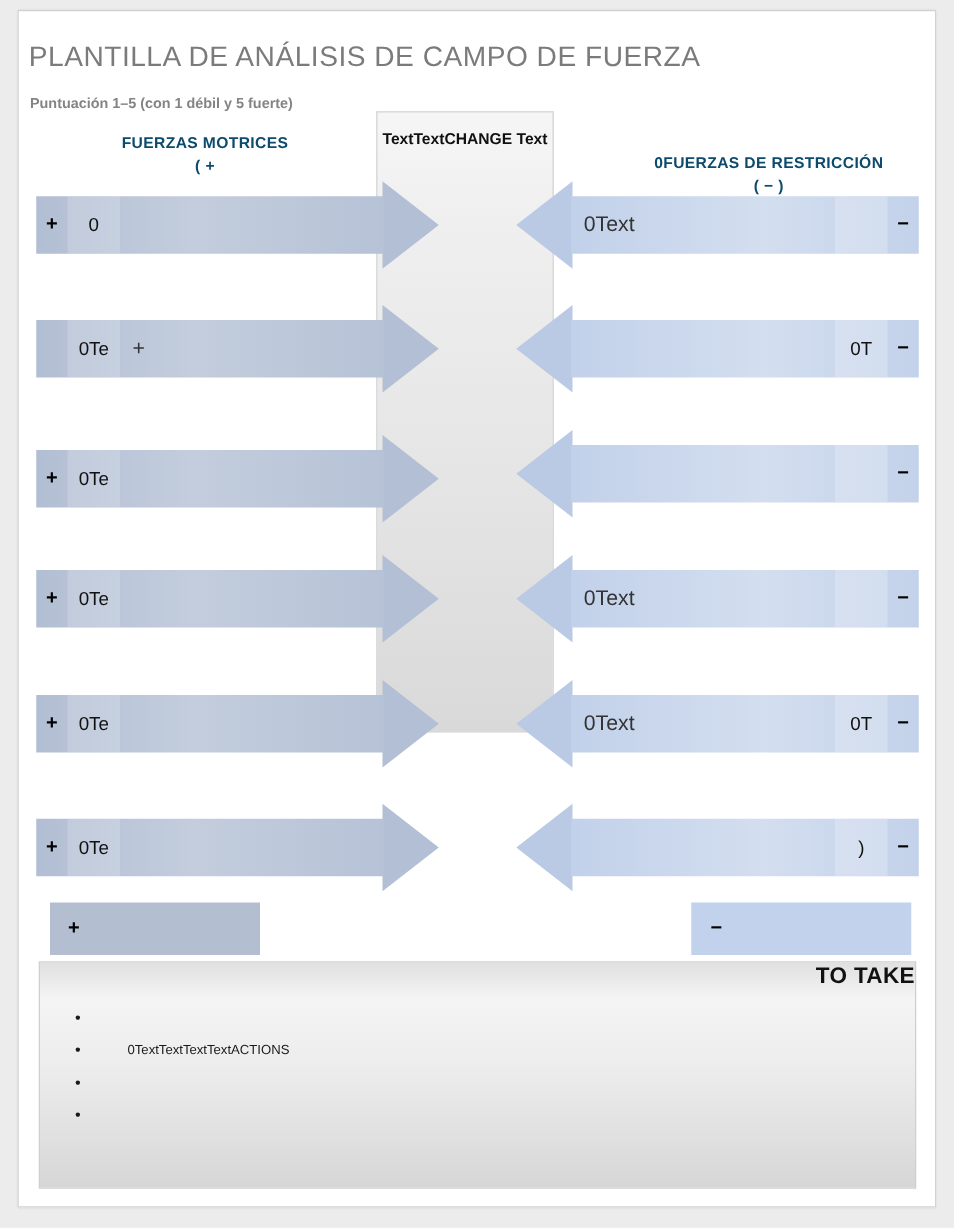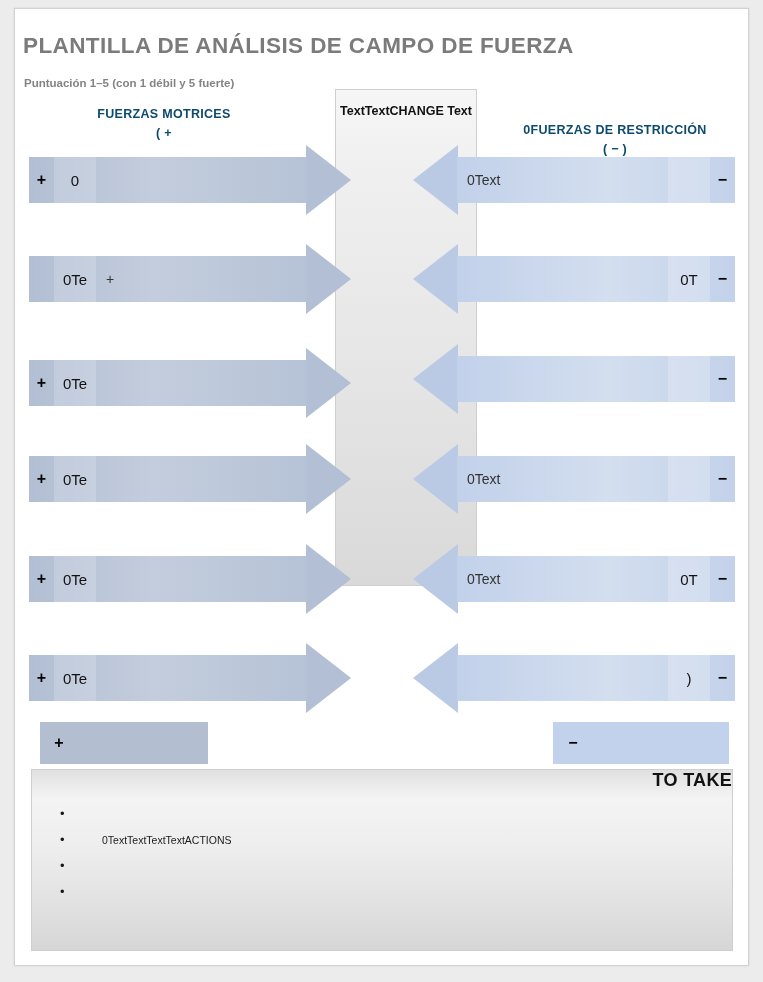--- a/index.html
+++ b/index.html
@@ -28,21 +28,21 @@
   }
 
   
   #title {
     position: absolute;
     left: 8px;
     top: 24px;
     font-size: 22.5px;
     letter-spacing: 0.4px;
     color: #7b7b7b;
-    font-weight: 700;
+    font-weight: 400;
     white-space: nowrap;
   }
   #subtitle {
     position: absolute;
     left: 9px;
     top: 68px;
     font-size: 11.5px;
     font-weight: bold;
     color: #848484;
     white-space: nowrap;
@@ -65,21 +65,20 @@
   
   #center-col {
     position: absolute;
     left: 286px;
     top: 80px;
     width: 142px;
     height: 497px;
     background: linear-gradient(to bottom, #f6f6f6 0%, #efefef 18%, #e6e6e6 55%, #d9d9d9 100%);
     border: 1px solid #cfcfcf;
     box-sizing: border-box;
-    margin-left: 34px;
   }
   #center-col-label {
     position: absolute;
     top: 13px;
     left: 0; right: 0;
     text-align: center;
     font-size: 12.5px;
     font-weight: bold;
     color: #111;
     line-height: 16px;
@@ -137,21 +136,21 @@
     word-break: break-all;
   }
   .cell-score-left  { background: rgba(255,255,255,0.18); }
   .cell-score-right { background: rgba(255,255,255,0.22); }
   .cell-text {
     flex: 1 1 auto;
     align-self: stretch;
     display: flex;
     align-items: center;
     padding: 0 10px;
-    font-size: 14px;
+    font-size: 17px;
     color: #333;
     overflow: hidden;
   }
   .cell-text-right { justify-content: flex-start; }
 
   
   .total { position: absolute; height: 42px; }
   #total-left {
     left: 25px; top: 713px; width: 168px;
     background: #b4bed1;

